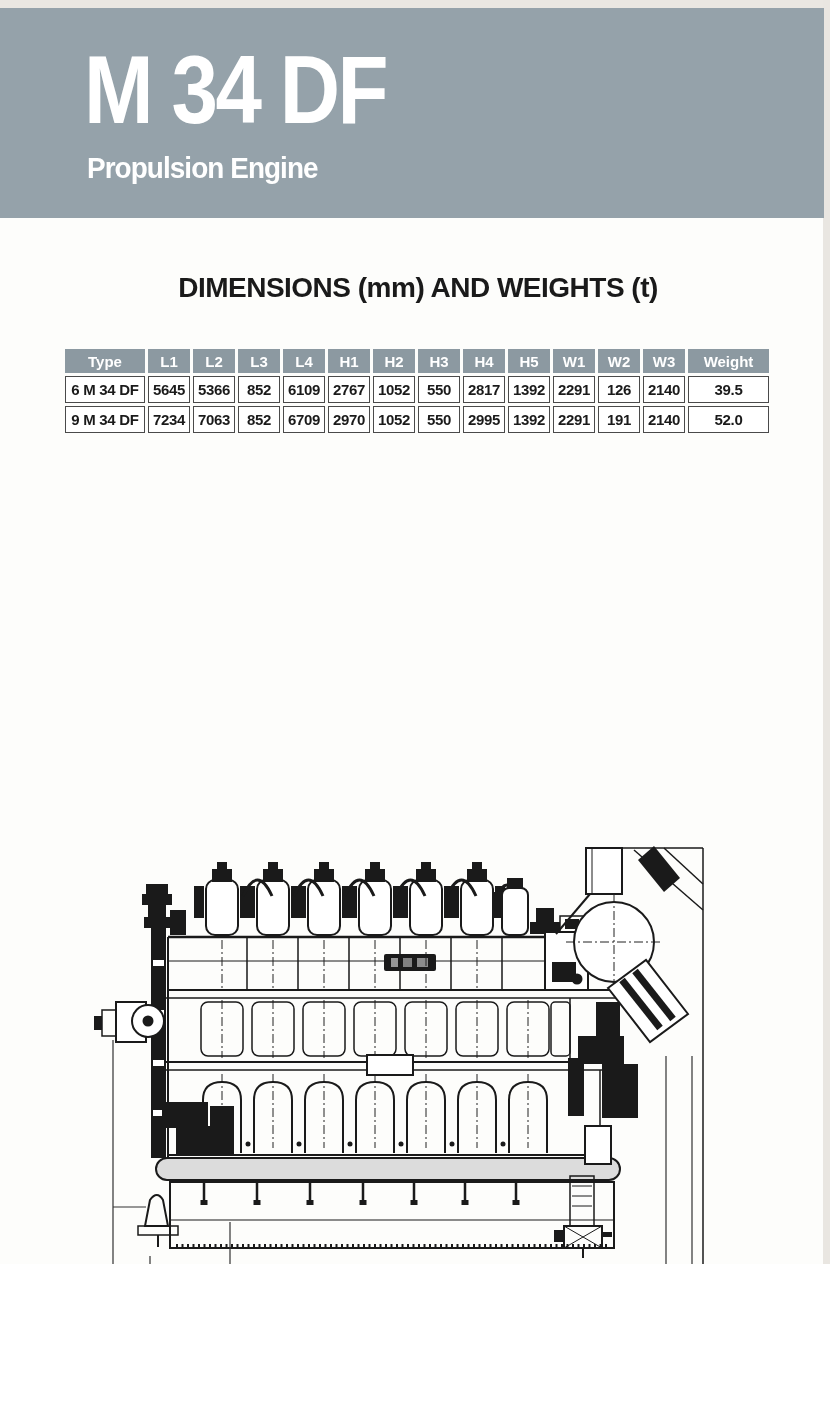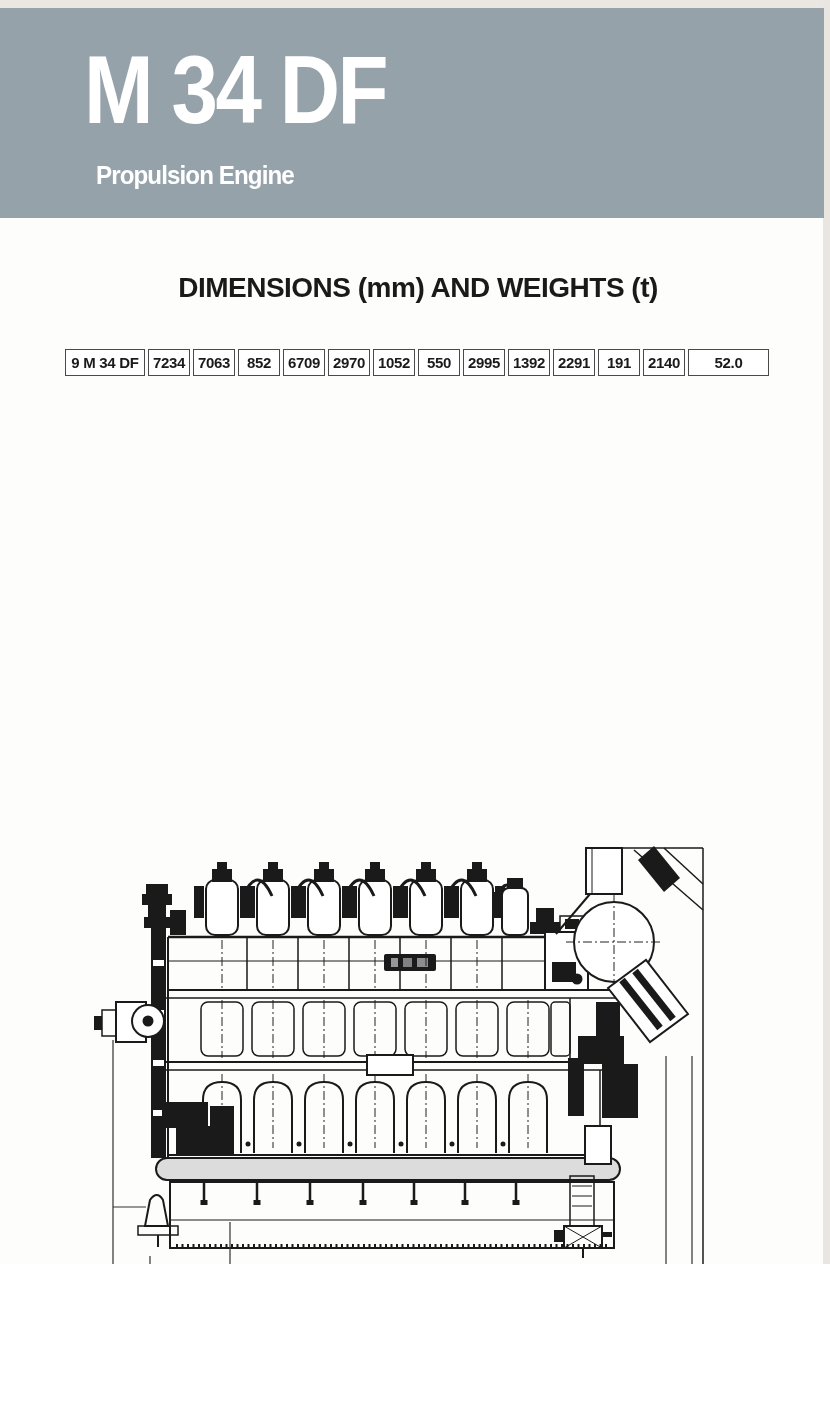--- a/index.html
+++ b/index.html
@@ -3,21 +3,21 @@
 <meta charset="utf-8">
 <style>
   html,body{margin:0;padding:0;background:#fff;}
   .page{position:relative;width:830px;height:1264px;background:#fdfdfb;overflow:hidden;
         font-family:"Liberation Sans",sans-serif;color:#1a1a1a;}
   .edge-top{position:absolute;left:0;top:0;width:830px;height:8px;background:#eae7e2;}
   .edge-right{position:absolute;right:0;top:0;width:7px;height:1415px;background:#e9e6e1;}
   .band{position:absolute;left:0;top:8px;width:824px;height:210px;background:#95a2aa;}
   .band h1{margin:0;padding:34px 0 0 84px;font-size:96px;line-height:1;font-weight:bold;color:#fff;}
   .band h1 span{display:inline-block;transform:scaleX(.87);transform-origin:0 0;letter-spacing:-3px;}
-  .band .sub{margin:12px;padding:10px 16px 0 84px;font-size:26px;font-weight:bold;color:#fff;}
+  .band .sub{margin:3px;padding:10px 16px 0 84px;font-size:30px;font-weight:bold;color:#fff;}
   .band .sub span{display:inline-block;transform:scaleX(.93);transform-origin:0 0;letter-spacing:-1px;}
   .sec-title{position:absolute;left:6px;top:272px;width:824px;text-align:center;
              font-size:28px;font-weight:bold;letter-spacing:-.5px;}
   table.dims{position:absolute;left:62px;top:346px;width:710px;border-collapse:separate;
              border-spacing:3px;table-layout:fixed;}
   table.dims th{background:#8c99a1;color:#fff;font-size:15px;font-weight:bold;
                 height:24px;text-align:center;padding:0;}
   table.dims td{background:#fff;border:1.5px solid #4a4a4a;font-size:15px;font-weight:bold;
                 height:25px;text-align:center;padding:0 1px;letter-spacing:-.3px;}
   svg.draw{position:absolute;left:0;top:0;}
@@ -54,20 +54,52 @@
         <col style="width:42px">
         <col style="width:42px">
       <col style="width:42px">
         <col style="width:42px">
         <col style="width:42px">
         <col style="width:42px">
       <col style="width:42px">
         <col style="width:81px">
     </colgroup>
     <tbody>
+        <tr>
+      <th>Type</th>
+      <th>L1</th>
+      <th>L2</th>
+      <th>L3</th>
+      <th>L4</th>
+      <th>H1</th>
+      <th>H2</th>
+      <th>H3</th>
+      <th>H4</th>
+      <th>H5</th>
+      <th>W1</th>
+      <th>W2</th>
+      <th>W3</th>
+      <th>Weight</th>
+    </tr>
+    <tr>
+      <td>6 M 34 DF</td>
+      <td>5645</td>
+      <td>5366</td>
+      <td>852</td>
+      <td>6109</td>
+      <td>2767</td>
+      <td>1052</td>
+      <td>550</td>
+      <td>2817</td>
+      <td>1392</td>
+      <td>2291</td>
+      <td>126</td>
+      <td>2140</td>
+      <td>39.5</td>
+    </tr>
     <tr>
       <td>9 M 34 DF</td>
       <td>7234</td>
       <td>7063</td>
       <td>852</td>
       <td>6709</td>
       <td>2970</td>
       <td>1052</td>
       <td>550</td>
       <td>2995</td>

